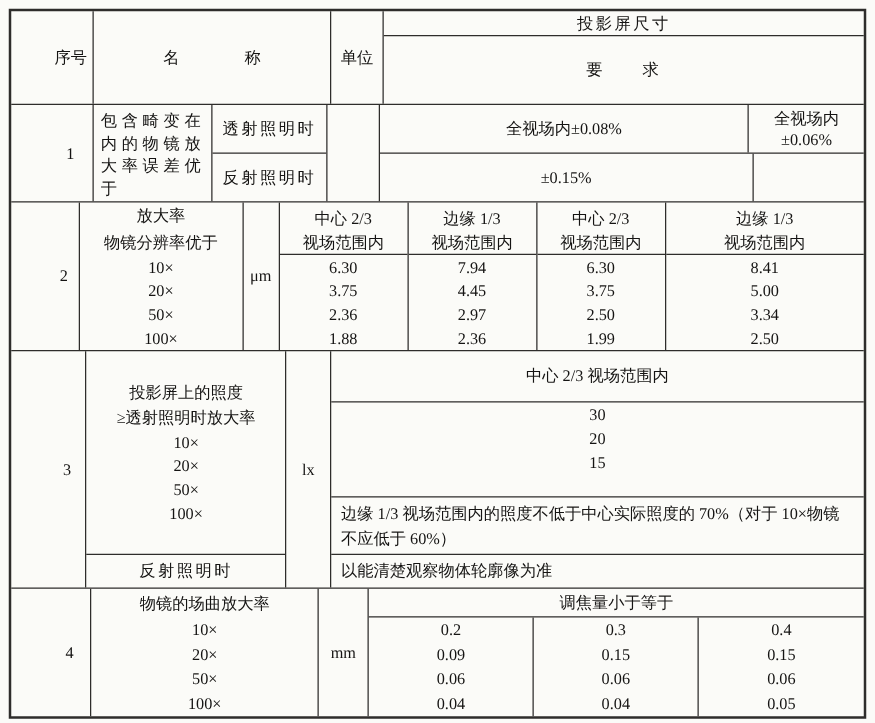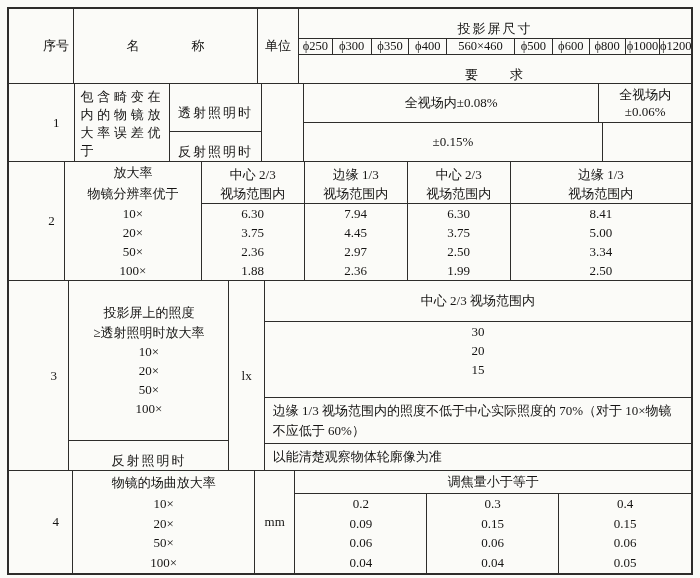--- a/index.html
+++ b/index.html
@@ -22,21 +22,21 @@
   }
   .row{display:flex;width:100%;}
   .br{border-right:1px solid var(--line);}
   .bb{border-bottom:1px solid var(--line);}
   .cen{display:flex;align-items:center;justify-content:center;text-align:center;}
   .col{display:flex;flex-direction:column;}
   .c-serial{width:36px;margin-left:30px;}
   .c-name{width:190px;}
   .c-unit{width:42px;}
   .grow{flex:1 1 auto;min-width:0;}
-  .ls2{letter-spacing:2px;margin-top:11px;}
+  .ls2{letter-spacing:2px;}
 
   
   .hdr{height:75px;}
   .hdr-title{height:20px;}
   .hdr-sizes{height:25px;display:flex;}
   .size-cell{display:flex;align-items:center;justify-content:center;white-space:nowrap;font-size:12.5px;}
 
   
   .r1{height:78px;}
   .r1-name{width:95px;padding:4px 6px;text-align:justify;line-height:18px;letter-spacing:2px;}
@@ -76,32 +76,20 @@
 <body>
 
 <div class="tbl">
 
   <div class="row hdr bb">
     <div class="c-serial br cen">序号</div>
     <div class="c-name br cen">名　　　　称</div>
     <div class="c-unit br cen">单位</div>
     <div class="grow col">
       <div class="hdr-title bb cen ls2">投影屏尺寸</div>
-      <div class="hdr-sizes bb">
-        <div class="size-cell br" style="width:35px">ϕ250</div>
-        <div class="size-cell br" style="width:40px">ϕ300</div>
-        <div class="size-cell br" style="width:39px">ϕ350</div>
-        <div class="size-cell br" style="width:39px">ϕ400</div>
-        <div class="size-cell br" style="width:70px">560×460</div>
-        <div class="size-cell br" style="width:39px">ϕ500</div>
-        <div class="size-cell br" style="width:38px">ϕ600</div>
-        <div class="size-cell br" style="width:37px">ϕ800</div>
-        <div class="size-cell br" style="width:36px">ϕ1000</div>
-        <div class="size-cell grow">ϕ1200</div>
-      </div>
       <div class="grow cen ls2">要　　求</div>
     </div>
   </div>
 
   <div class="row r1 bb">
     <div class="c-serial br cen">1</div>
     <div class="c-name br row">
       <div class="r1-name br">包含畸变在内的物镜放大率误差优于</div>
       <div class="grow col">
         <div class="r1-half bb cen ls2">透射照明时</div>
@@ -124,20 +112,21 @@
   <div class="row r2 bb">
     <div class="c-serial br cen">2</div>
     <div class="c-name br col">
       <div class="ln ln21">放大率</div>
       <div class="ln ln21">物镜分辨率优于</div>
       <div class="ln grow">10×</div>
       <div class="ln grow">20×</div>
       <div class="ln grow">50×</div>
       <div class="ln grow">100×</div>
     </div>
+    <div class="c-unit br cen">μm</div>
     <div class="grow row">
       <div class="r2-col br">
         <div class="r2-colhdr bb cen col">
           <span>中心 2/3</span>
           <span>视场范围内</span>
         </div>
         <div class="val">6.30</div>
         <div class="val">3.75</div>
         <div class="val">2.36</div>
         <div class="val">1.88</div>

